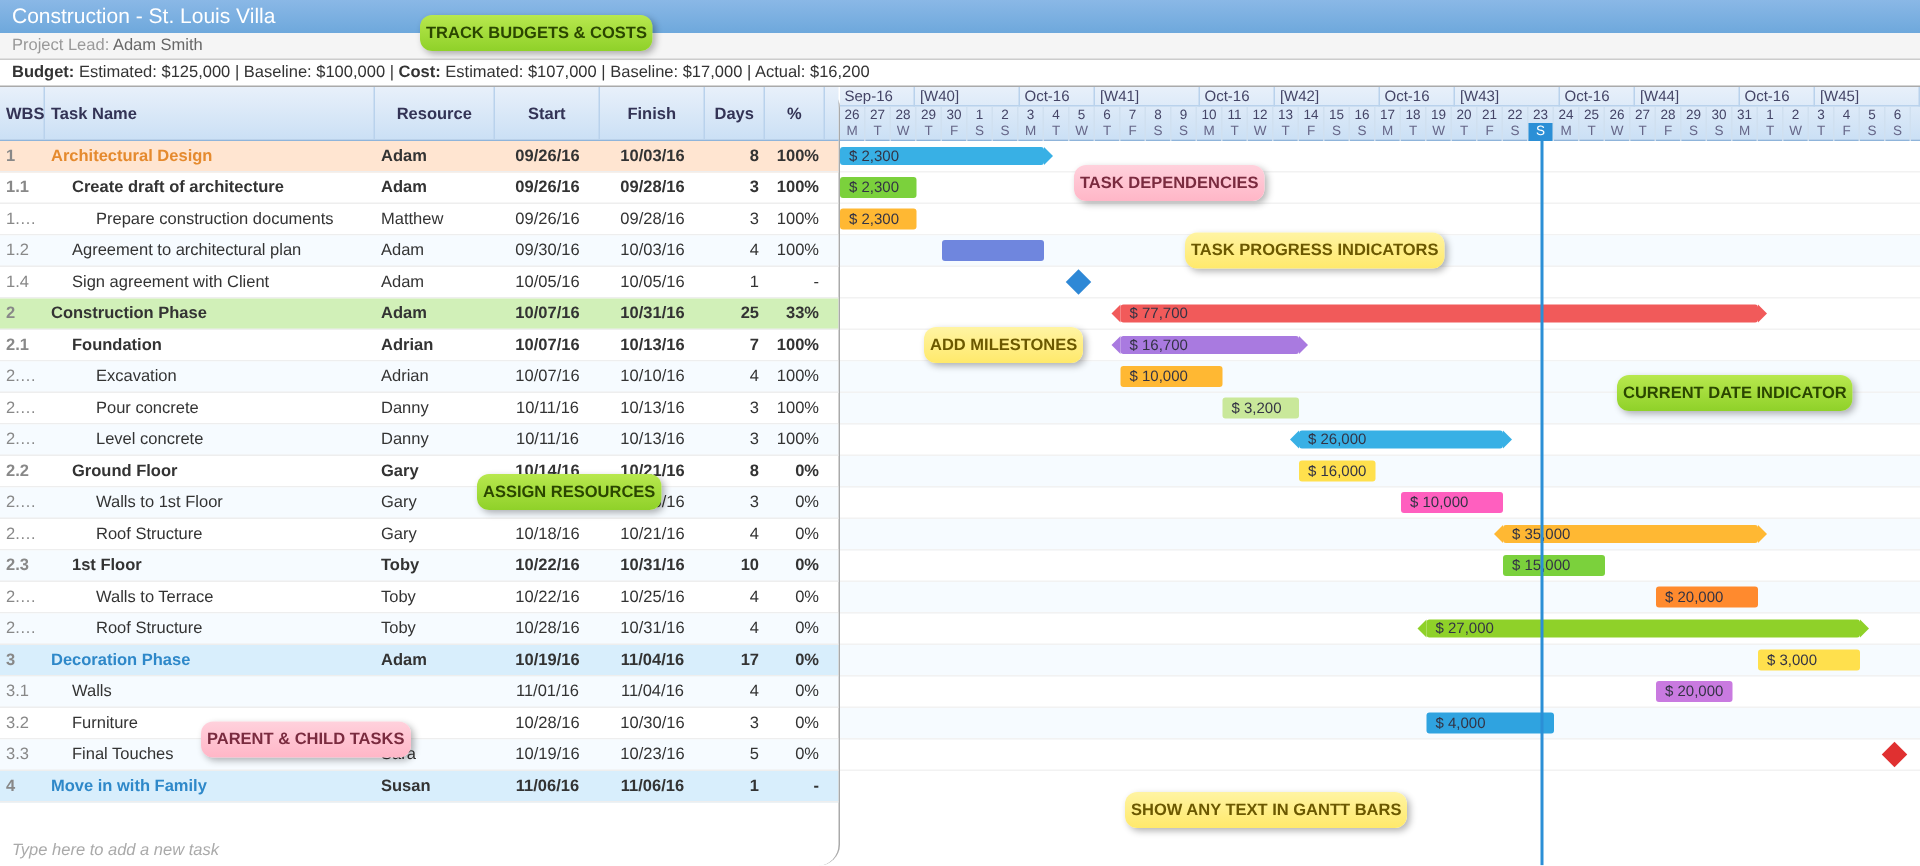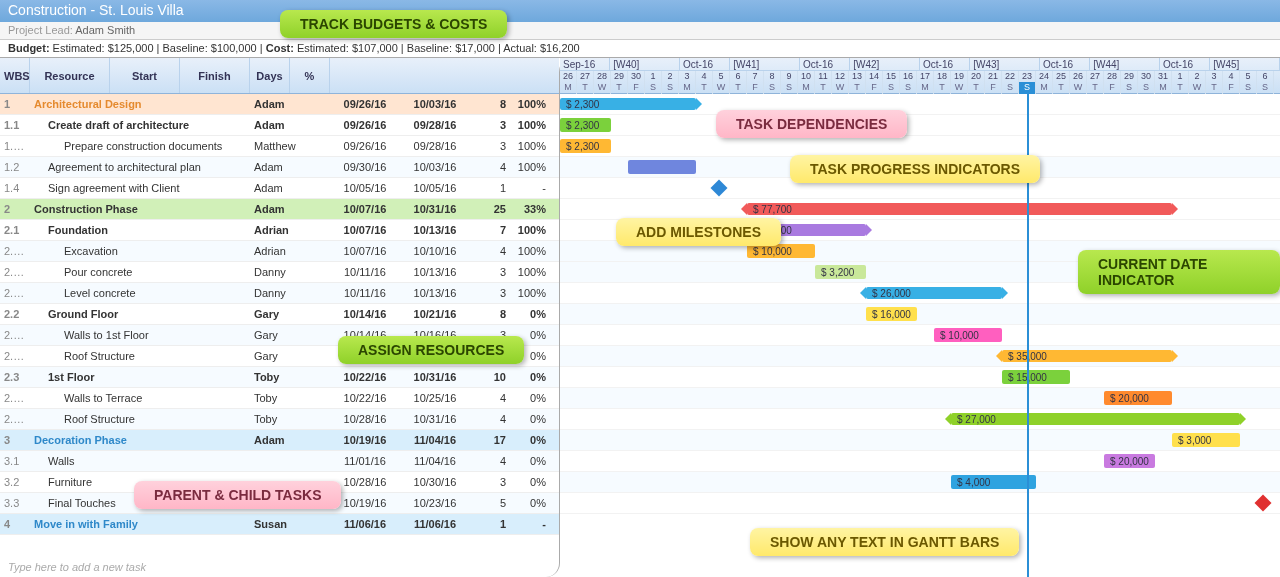--- a/index.html
+++ b/index.html
@@ -56,21 +56,21 @@
 .grow.alt{background:#f6fbff;}
 .bar{position:absolute;height:14px;top:3px;border-radius:2px;display:flex;align-items:center;font-size:10px;padding:0 4px;white-space:nowrap;}
 .bar.sum{height:12px;top:4px;}
 .bar.sum::before,.bar.sum::after{content:"";position:absolute;top:0;width:0;height:0;border-style:solid;}
 .bar.sum::before{left:-6px;border-width:6px 6px 6px 0;border-color:transparent currentColor transparent transparent;}
 .bar.sum::after{right:-6px;border-width:6px 0 6px 6px;border-color:transparent transparent transparent currentColor;}
 .bar .txt{color:#334;font-size:10px;margin-left:2px;}
 .diamond{position:absolute;width:12px;height:12px;transform:rotate(45deg);top:4px;}
 .today-line{position:absolute;top:0;bottom:0;width:2px;background:#2b8fd6;z-index:5;}
 
-.callout{position:absolute;padding:6px 20px;border-radius:8px;font-weight:bold;font-size:14px;box-shadow:2px 2px 5px rgba(0,0,0,0.3);z-index:20;}
+.callout{position:absolute;padding:6px 4px;border-radius:8px;font-weight:bold;font-size:11px;box-shadow:2px 2px 5px rgba(0,0,0,0.3);z-index:20;}
 .callout.green{background:linear-gradient(#b8e84e,#8fd129);color:#2b4600;}
 .callout.pink{background:linear-gradient(#ffd1dc,#ffb6c7);color:#7a2b3f;}
 .callout.yellow{background:linear-gradient(#fff4a3,#ffe96b);color:#6b5800;}
 </style>
 </head>
 <body>
 
 <div class="app">
   <div class="titlebar"><span>Construction - St. Louis Villa</span></div>
   <div class="infobar">
@@ -83,20 +83,21 @@
     <span>Baseline:</span> <span>$100,000</span> |
     <b>Cost:</b>
     <span>Estimated:</span> <span>$107,000</span> |
     <span>Baseline:</span> <span>$17,000</span> |
     <span>Actual:</span> <span>$16,200</span>
   </div>
   <div class="main">
     <div class="left">
       <div class="colhead">
         <div class="c-wbs">WBS</div>
+        <div class="c-task">Task Name</div>
         <div class="c-res">Resource</div>
         <div class="c-start">Start</div>
         <div class="c-finish">Finish</div>
         <div class="c-days">Days</div>
         <div class="c-pct">%</div>
       </div>
       <div class="rows" id="taskrows">
           <div class="row summary orange highlight-peach">
             <div class="c-wbs">1</div>
             <div class="c-task">Architectural Design</div>
@@ -492,17 +493,17 @@
         </div>
       <div class="today-line" id="todayline" style="left: 467px; top: 36px;"></div>
     </div>
   </div>
   <div id="callouts">
       <div class="callout green" style="left: 280px; top: 10px;">TRACK BUDGETS &amp; COSTS</div>
       <div class="callout pink" style="left: 716px; top: 110px;">TASK DEPENDENCIES</div>
       <div class="callout yellow" style="left: 790px; top: 155px;">TASK PROGRESS INDICATORS</div>
       <div class="callout yellow" style="left: 616px; top: 218px;">ADD MILESTONES</div>
       <div class="callout green" style="left: 1078px; top: 250px;">CURRENT DATE INDICATOR</div>
-      <div class="callout green" style="left: 318px; top: 336px; margin-left: 20px;">ASSIGN RESOURCES</div>
+      <div class="callout green" style="left: 318px; top: 316px;">ASSIGN RESOURCES</div>
       <div class="callout pink" style="left: 134px; top: 481px;">PARENT &amp; CHILD TASKS</div>
       <div class="callout yellow" style="left: 750px; top: 528px; text-align: center;">SHOW ANY TEXT IN GANTT BARS</div>
     </div>
 </div>
 
 </body></html>

